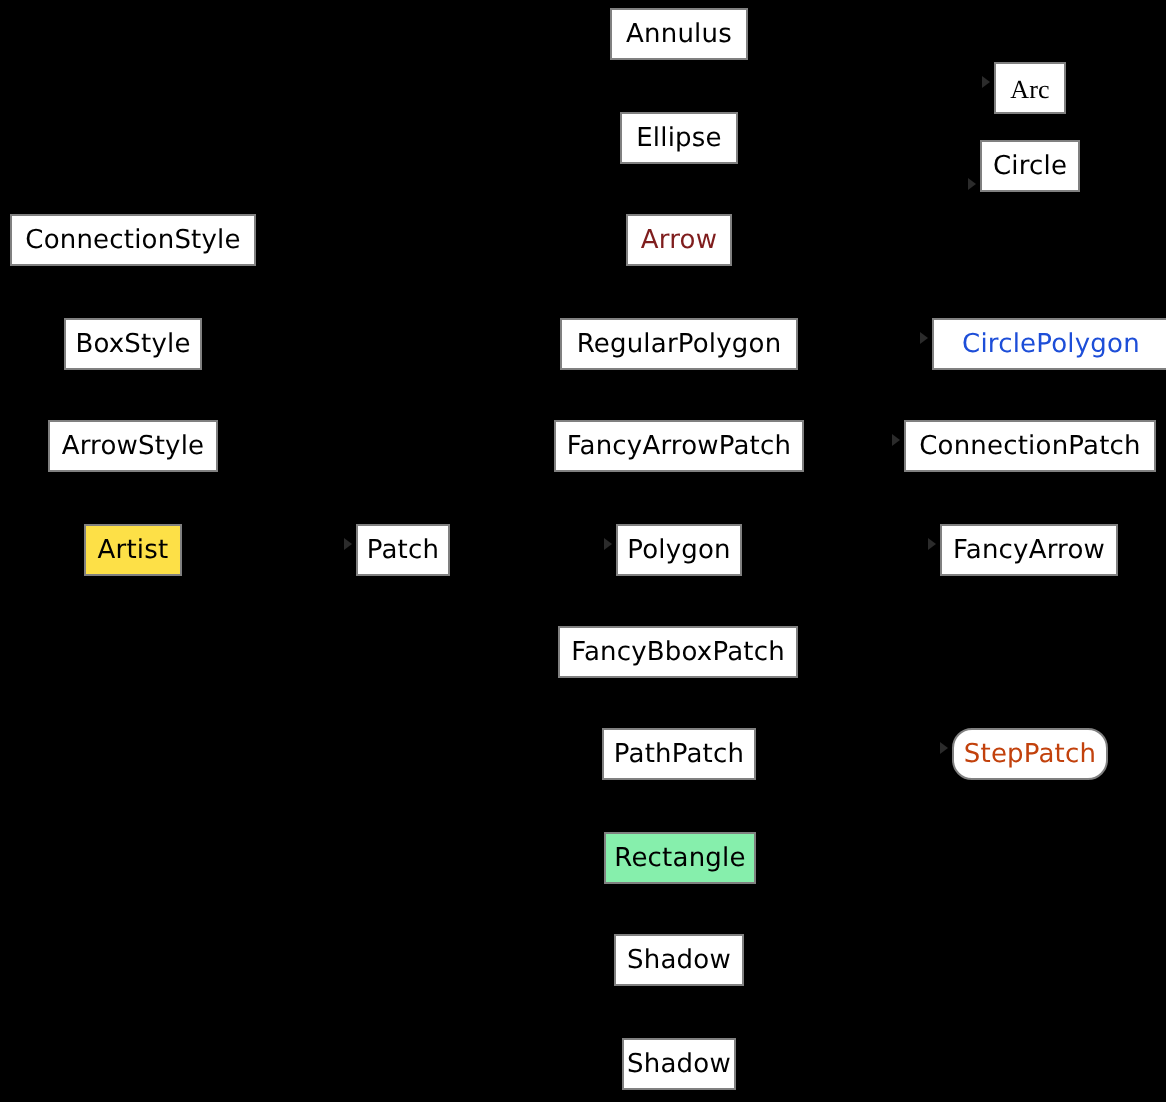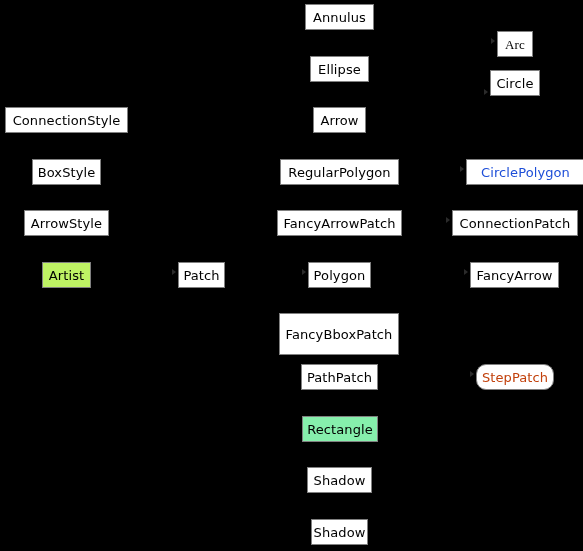--- a/index.html
+++ b/index.html
@@ -72,32 +72,32 @@
       <div class="edge" style="left: 66.5px; top: 120px; width: 291.784px; height: 1px; transform-origin: 0px 0px; transform: rotate(0.360776rad); background: rgb(0, 0, 0);"></div>
       <div class="edge" style="left: 66.5px; top: 223px; width: 273px; height: 1px; transform-origin: 0px 0px; transform: rotate(0rad); background: rgb(0, 0, 0);"></div>
       <div class="edge" style="left: 66.5px; top: 172px; width: 313.005px; height: 1px; transform-origin: 0px 0px; transform: rotate(0.514391rad); background: rgb(0, 0, 0);"></div>
     </div>
   <div id="node-layer">
       <div class="node" style="left: 305px; top: 4px; width: 69px; height: 26px; background: rgb(255, 255, 255); border-color: rgb(128, 128, 128); color: rgb(0, 0, 0);">Annulus</div>
       <div class="node" style="left: 497px; top: 31px; width: 36px; height: 26px; background: rgb(255, 255, 255); border-color: rgb(128, 128, 128); color: rgb(0, 0, 0); font-family: Liberation Serif, serif;">Arc</div>
       <div class="node" style="left: 310px; top: 56px; width: 59px; height: 26px; background: rgb(255, 255, 255); border-color: rgb(128, 128, 128); color: rgb(0, 0, 0);">Ellipse</div>
       <div class="node" style="left: 490px; top: 70px; width: 50px; height: 26px; background: rgb(255, 255, 255); border-color: rgb(128, 128, 128); color: rgb(0, 0, 0);">Circle</div>
       <div class="node" style="left: 5px; top: 107px; width: 123px; height: 26px; background: rgb(255, 255, 255); border-color: rgb(128, 128, 128); color: rgb(0, 0, 0);">ConnectionStyle</div>
-      <div class="node" style="left: 313px; top: 107px; width: 53px; height: 26px; background: rgb(255, 255, 255); border-color: rgb(128, 128, 128); color: #000000;">Arrow</div>
+      <div class="node" style="left: 313px; top: 107px; width: 53px; height: 26px; background: rgb(255, 255, 255); border-color: rgb(128, 128, 128); color: #7f1d1d;">Arrow</div>
       <div class="node" style="left: 32px; top: 159px; width: 69px; height: 26px; background: rgb(255, 255, 255); border-color: rgb(128, 128, 128); color: rgb(0, 0, 0);">BoxStyle</div>
       <div class="node" style="left: 280px; top: 159px; width: 119px; height: 26px; background: rgb(255, 255, 255); border-color: rgb(128, 128, 128); color: rgb(0, 0, 0);">RegularPolygon</div>
       <div class="node" style="left: 466px; top: 159px; width: 119px; height: 26px; background: rgb(255, 255, 255); border-color: rgb(128, 128, 128); color: #1d4ed8;">CirclePolygon</div>
       <div class="node" style="left: 24px; top: 210px; width: 85px; height: 26px; background: rgb(255, 255, 255); border-color: rgb(128, 128, 128); color: rgb(0, 0, 0);">ArrowStyle</div>
       <div class="node" style="left: 277px; top: 210px; width: 125px; height: 26px; background: rgb(255, 255, 255); border-color: rgb(128, 128, 128); color: rgb(0, 0, 0);">FancyArrowPatch</div>
       <div class="node" style="left: 452px; top: 210px; width: 126px; height: 26px; background: rgb(255, 255, 255); border-color: rgb(128, 128, 128); color: rgb(0, 0, 0);">ConnectionPatch</div>
-      <div class="node" style="left: 42px; top: 262px; width: 49px; height: 26px; background: #bef264; border-color: rgb(128, 128, 128); color: rgb(0, 0, 0);">Artist</div>
+      <div class="node" style="left: 42px; top: 262px; width: 49px; height: 26px; background: #fde047; border-color: rgb(128, 128, 128); color: rgb(0, 0, 0);">Artist</div>
       <div class="node" style="left: 178px; top: 262px; width: 47px; height: 26px; background: rgb(255, 255, 255); border-color: rgb(128, 128, 128); color: rgb(0, 0, 0);">Patch</div>
       <div class="node" style="left: 308px; top: 262px; width: 63px; height: 26px; background: rgb(255, 255, 255); border-color: rgb(128, 128, 128); color: rgb(0, 0, 0);">Polygon</div>
       <div class="node" style="left: 470px; top: 262px; width: 89px; height: 26px; background: rgb(255, 255, 255); border-color: rgb(128, 128, 128); color: rgb(0, 0, 0);">FancyArrow</div>
-      <div class="node" style="left: 279px; top: 313px; width: 120px; height: 42px; background: rgb(255, 255, 255); border-color: rgb(128, 128, 128); color: rgb(0, 0, 0);">FancyBboxPatch</div>
+      <div class="node" style="left: 279px; top: 313px; width: 120px; height: 26px; background: rgb(255, 255, 255); border-color: rgb(128, 128, 128); color: rgb(0, 0, 0);">FancyBboxPatch</div>
       <div class="node" style="left: 301px; top: 364px; width: 77px; height: 26px; background: rgb(255, 255, 255); border-color: rgb(128, 128, 128); color: rgb(0, 0, 0);">PathPatch</div>
       <div class="node" style="left: 476px; top: 364px; width: 78px; height: 26px; background: rgb(255, 255, 255); border-color: rgb(128, 128, 128); color: #c2410c; border-radius: 10px;">StepPatch</div>
       <div class="node" style="left: 302px; top: 416px; width: 76px; height: 26px; background: #86efac; border-color: rgb(128, 128, 128); color: rgb(0, 0, 0);">Rectangle</div>
       <div class="node" style="left: 307px; top: 467px; width: 65px; height: 26px; background: rgb(255, 255, 255); border-color: rgb(128, 128, 128); color: rgb(0, 0, 0);">Shadow</div>
       <div class="node" style="left: 311px; top: 519px; width: 57px; height: 26px; background: rgb(255, 255, 255); border-color: rgb(128, 128, 128); color: rgb(0, 0, 0);">Shadow</div>
     </div>
   <div id="arrowhead-layer">
       <div class="arrowhead" style="left: 172px; top: 269px;"></div>
       <div class="arrowhead" style="left: 491px; top: 38px;"></div>
       <div class="arrowhead" style="left: 484px; top: 89px;"></div>

